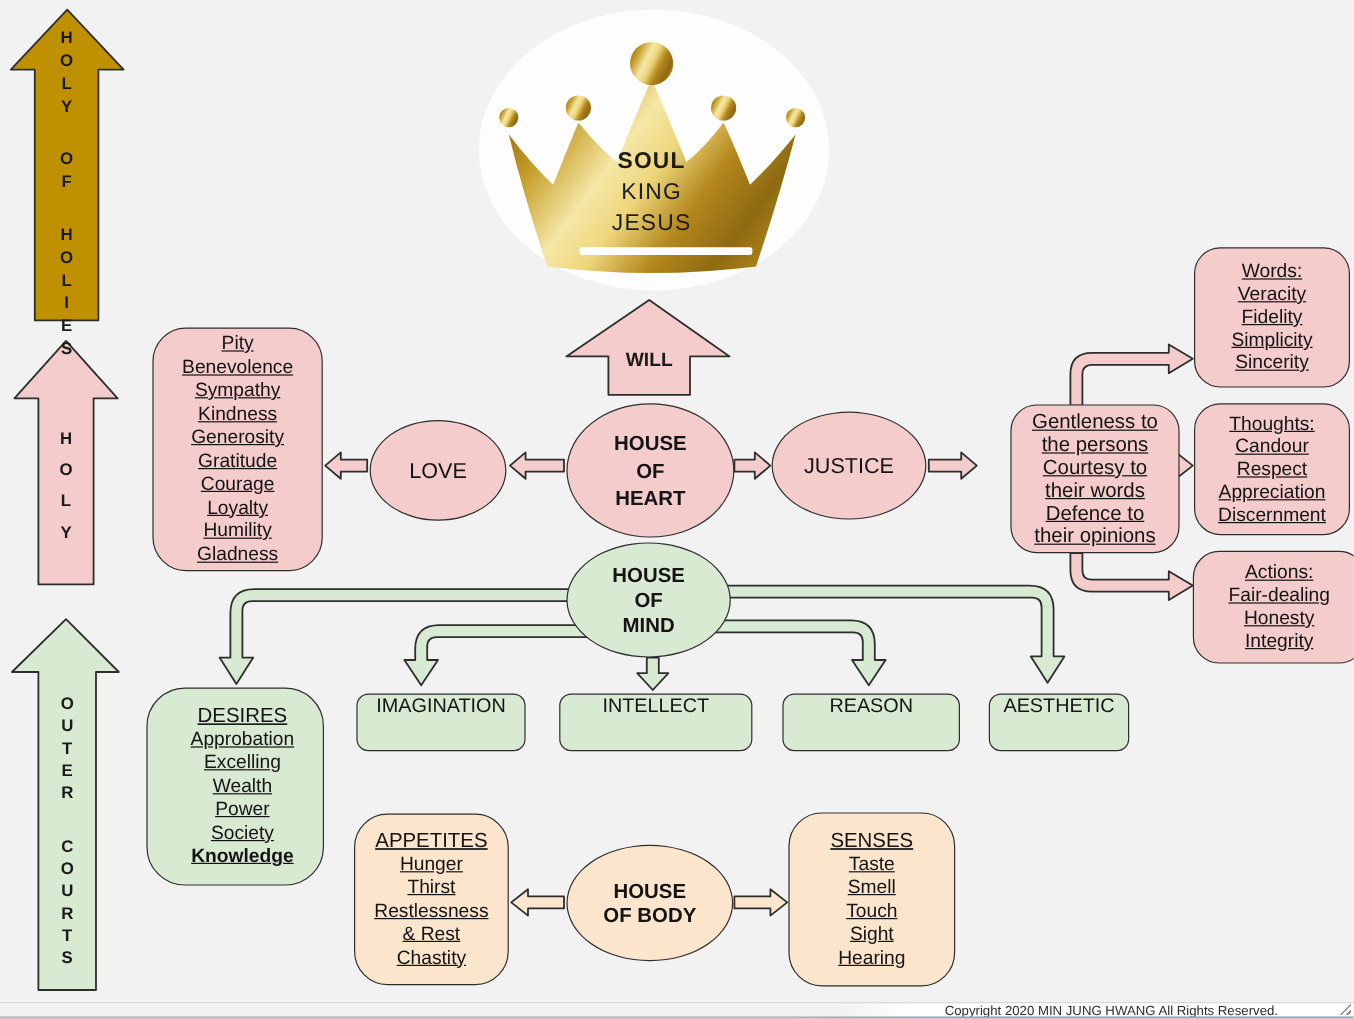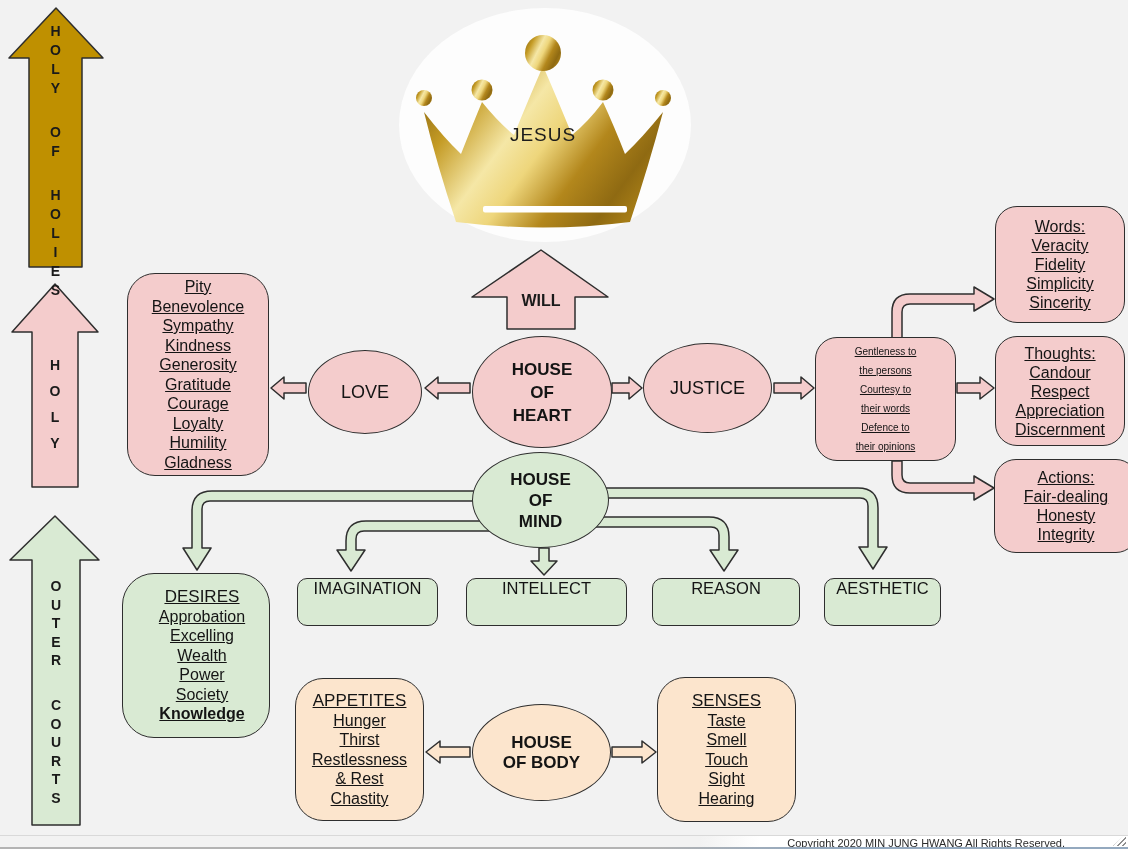--- a/index.html
+++ b/index.html
@@ -138,20 +138,22 @@
   <div class="v-label vl-hoh">HOLY OF HOLIES</div>
 </div>
 <div class="v-wrap" style="left:30px;top:336px;width:50px;height:146px;">
   <div class="v-label vl-holy">HOLY</div>
 </div>
 <div class="v-wrap" style="left:30px;top:566px;width:52px;height:253px;">
   <div class="v-label vl-outer">OUTER COURTS</div>
 </div>
 
 <div id="crown-text">
+  <div class="b">SOUL</div>
+  <div>KING</div>
   <div>JESUS</div>
 </div>
 <div id="will-label">WILL</div>
 
 <div class="box pink-bg r28" style="left:127px;top:273px;width:142px;height:203px;">
   <div>Pity</div>
   <div>Benevolence</div>
   <div>Sympathy</div>
   <div>Kindness</div>
   <div>Generosity</div>
@@ -169,21 +171,21 @@
 <div class="ellipse pink-bg" style="left:472px;top:336px;width:140px;height:112px;line-height:23px;">
   <div class="house-label">HOUSE</div>
   <div class="house-label">OF</div>
   <div class="house-label">HEART</div>
 </div>
 
 <div class="ellipse pink-bg" style="left:643px;top:343px;width:129px;height:90px;">
   <div class="small-ellipse-label">JUSTICE</div>
 </div>
 
-<div class="box pink-bg r22" style="left:815px;top:337px;width:141px;height:124px;font-size:10px;line-height:19px;">
+<div class="box pink-bg r22" style="left:842px;top:337px;width:141px;height:124px;font-size:17px;line-height:19px;">
   <div>Gentleness to</div>
   <div>the persons</div>
   <div>Courtesy to</div>
   <div>their words</div>
   <div>Defence to</div>
   <div>their opinions</div>
 </div>
 
 <div class="box pink-bg r22" style="left:995px;top:206px;width:130px;height:117px;line-height:19px;">
   <div>Words:</div>

